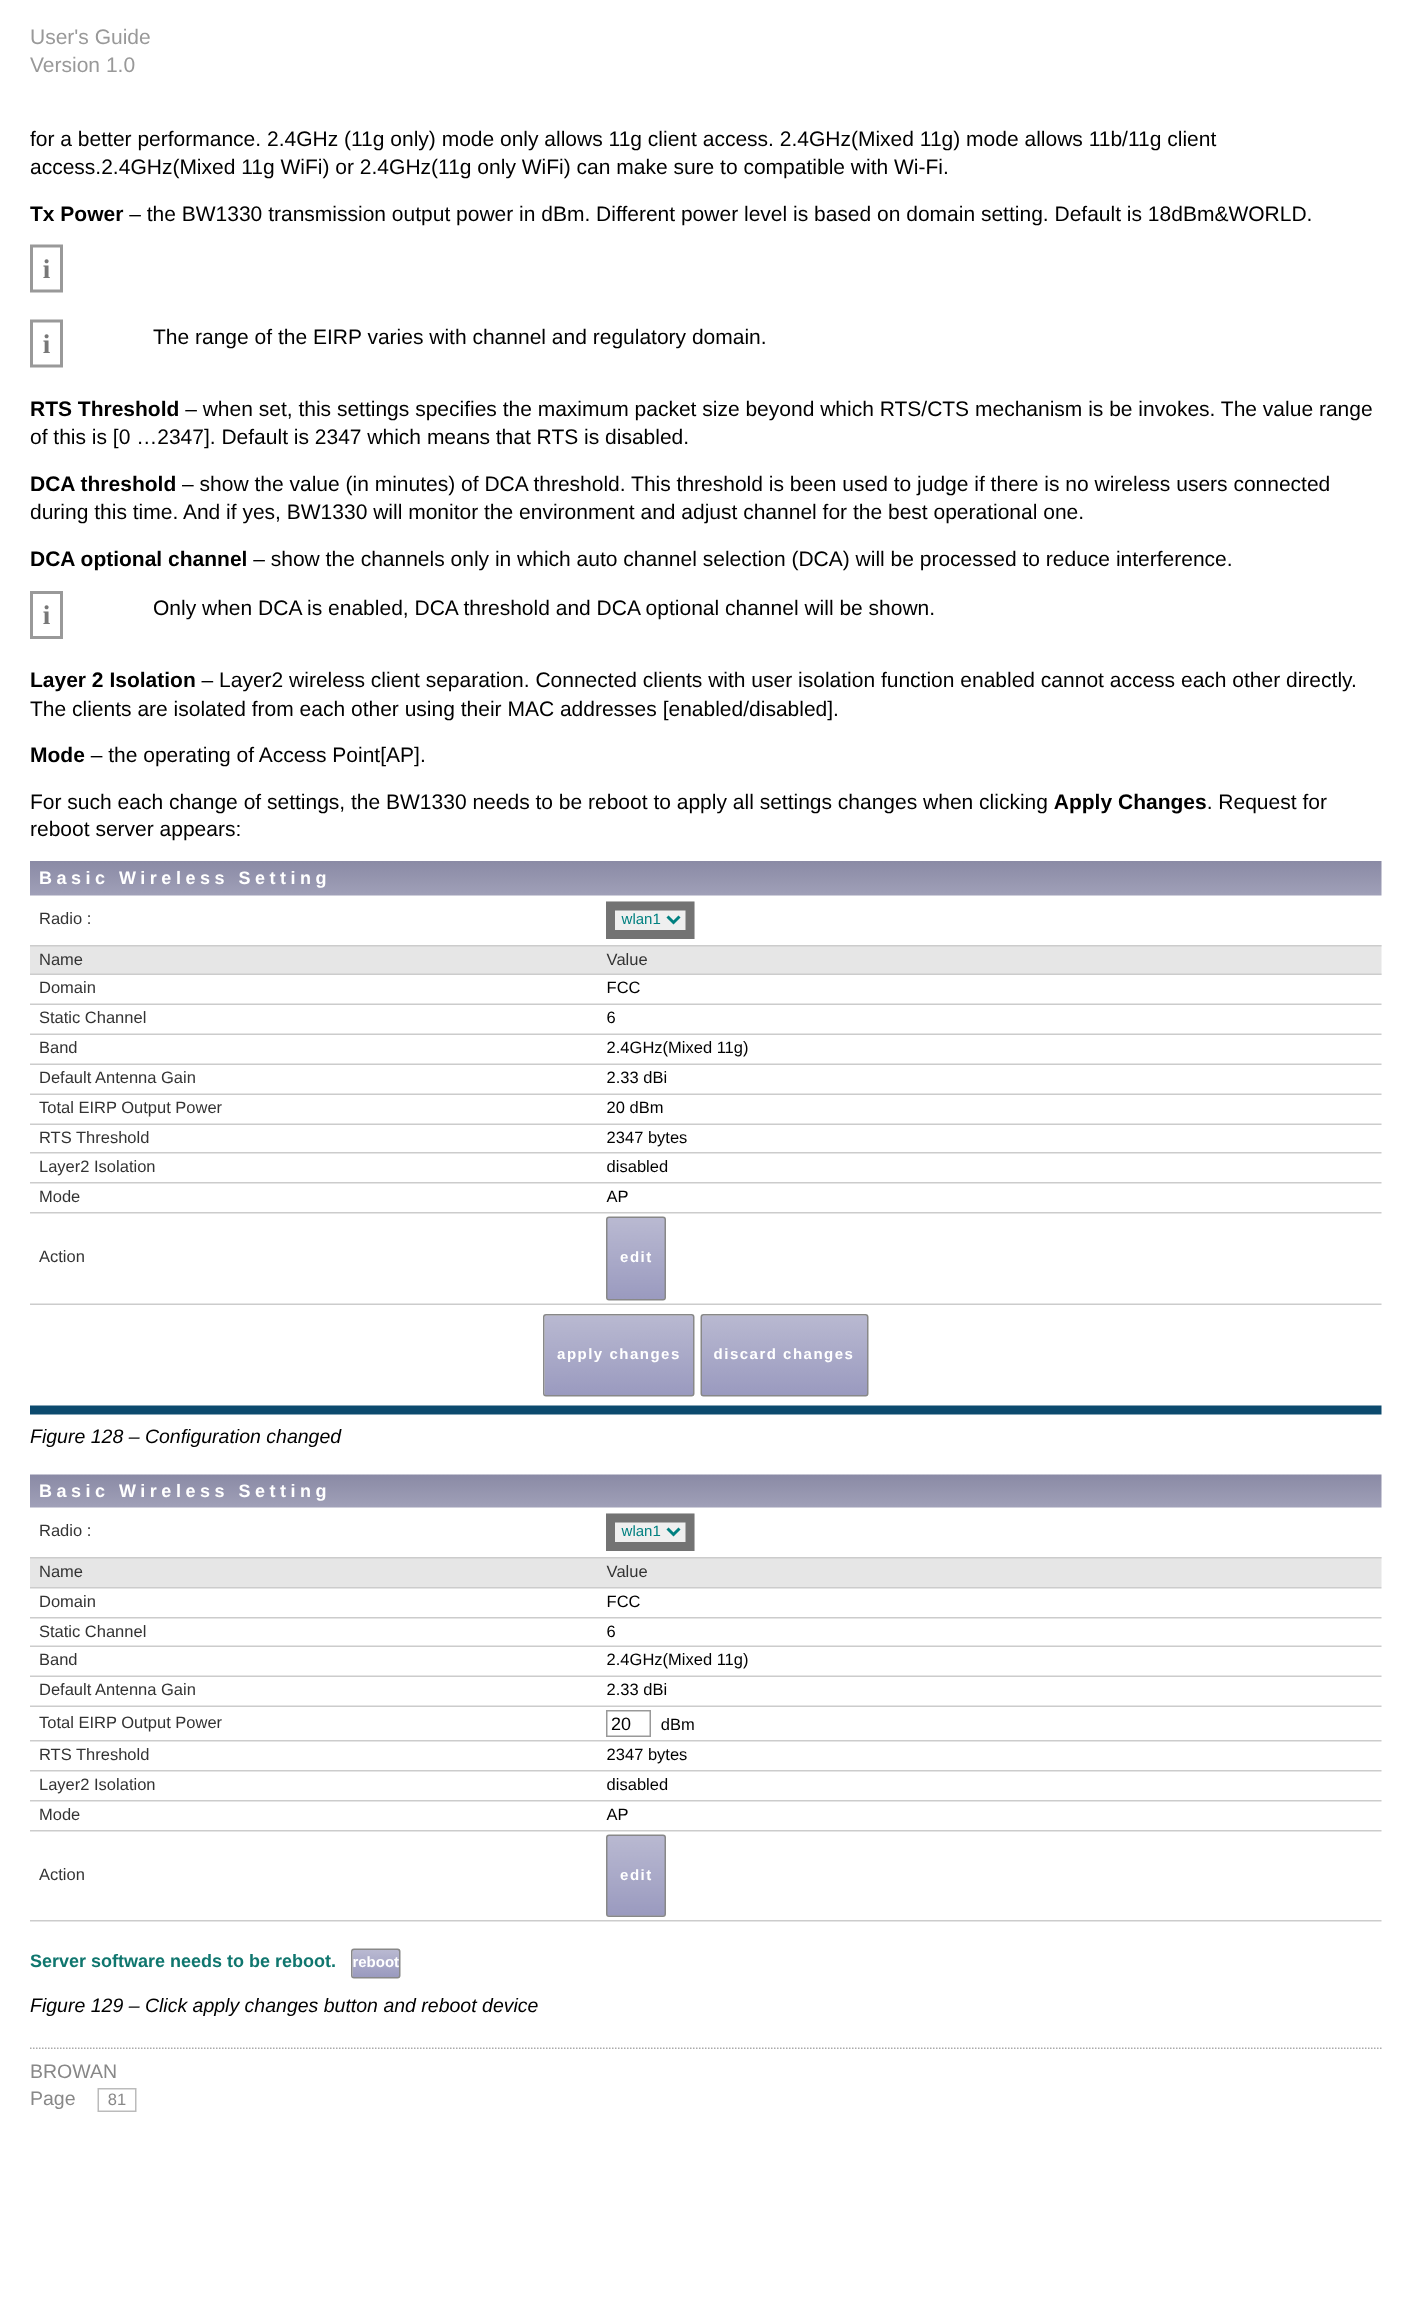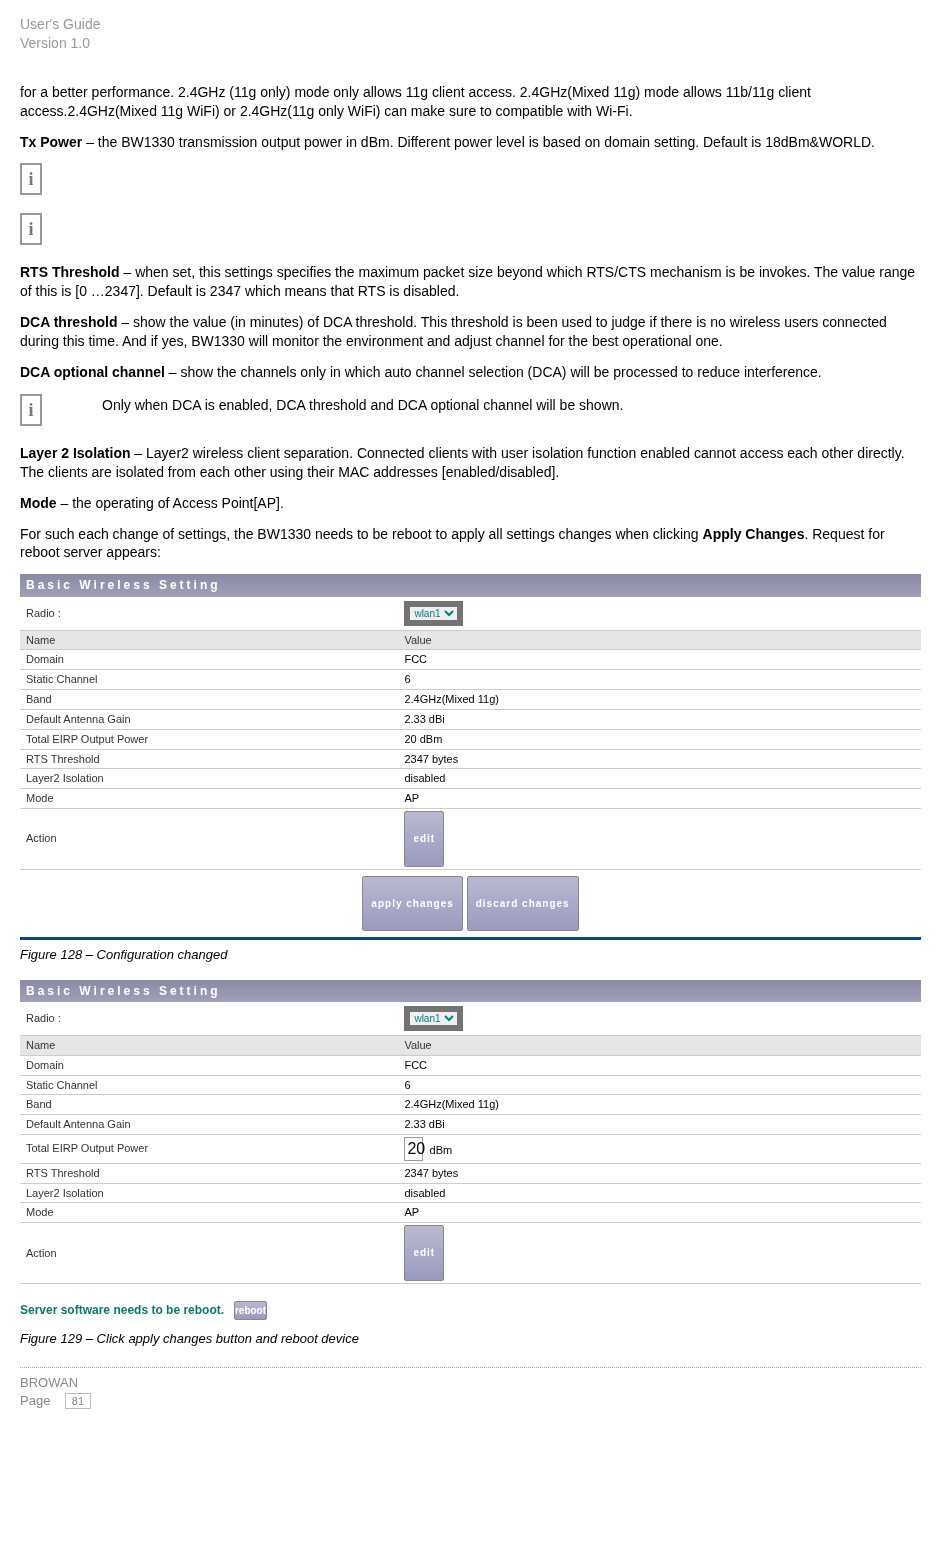--- a/index.html
+++ b/index.html
@@ -81,21 +81,21 @@
     display:inline-block;
     background: linear-gradient(#b9b9d1,#9a9abf);
     color:#fff;
     font-size:10px;
     font-weight:bold;
     padding:20px 8px;
     border:1px solid #888;
     border-radius:2px;
     letter-spacing:1px;
   }
-  .buttons-row { text-align:center; padding:6px 0; border-bottom:3px solid #0c4a6e;}
+  .buttons-row { text-align:center; padding:6px 0; border-bottom:6px solid #0c4a6e;}
   .fig-caption { font-style: italic; margin-top:4px; margin-bottom:16px; font-size:13px;}
   .server-reboot {
     color:#0f766e;
     font-weight:bold;
     font-size:12px;
     display:inline-block;
     margin:18px 0 6px 0;
   }
   .reboot-btn {
     display:inline-block;
@@ -119,24 +119,24 @@
   }
   .footer .page-box {
     border:1px solid #bbb;
     padding:1px 6px;
     color:#888;
     font-size:11px;
   }
   .in-box {
     border:1px solid #999;
     background:#fff;
-    width:19px;
+    width:30px;
     display:inline-block;
     text-align:left;
-    font-size:16px;
+    font-size:12px;
     padding:0 2px;
   }
 </style>
 </head>
 <body>
 
 <div class="header-row">
   <div>User's Guide</div>
   <div>Version 1.0</div>
 </div>
@@ -146,20 +146,21 @@
 <p class="para">
   <b>Tx Power</b><span> – the BW1330 transmission output power in dBm. Different power level is based on domain setting. Default is 18dBm&amp;WORLD.</span>
 </p>
 
 <div class="info-row">
   <div class="icon">i</div>
 </div>
 
 <div class="info-row">
   <div class="icon">i</div>
+  <div class="txt">The range of the EIRP varies with channel and regulatory domain.</div>
 </div>
 
 <p class="para">
   <b>RTS Threshold</b><span> – when set, this settings specifies the maximum packet size beyond which RTS/CTS mechanism is be invokes. The value range of this is [0 …2347]. Default is 2347 which means that RTS is disabled.</span>
 </p>
 
 <p class="para">
   <b>DCA threshold</b><span> – show the value (in minutes) of DCA threshold. This threshold is been used to judge if there is no wireless users connected during this time. And if yes, BW1330 will monitor the environment and adjust channel for the best operational one.</span>
 </p>
 

